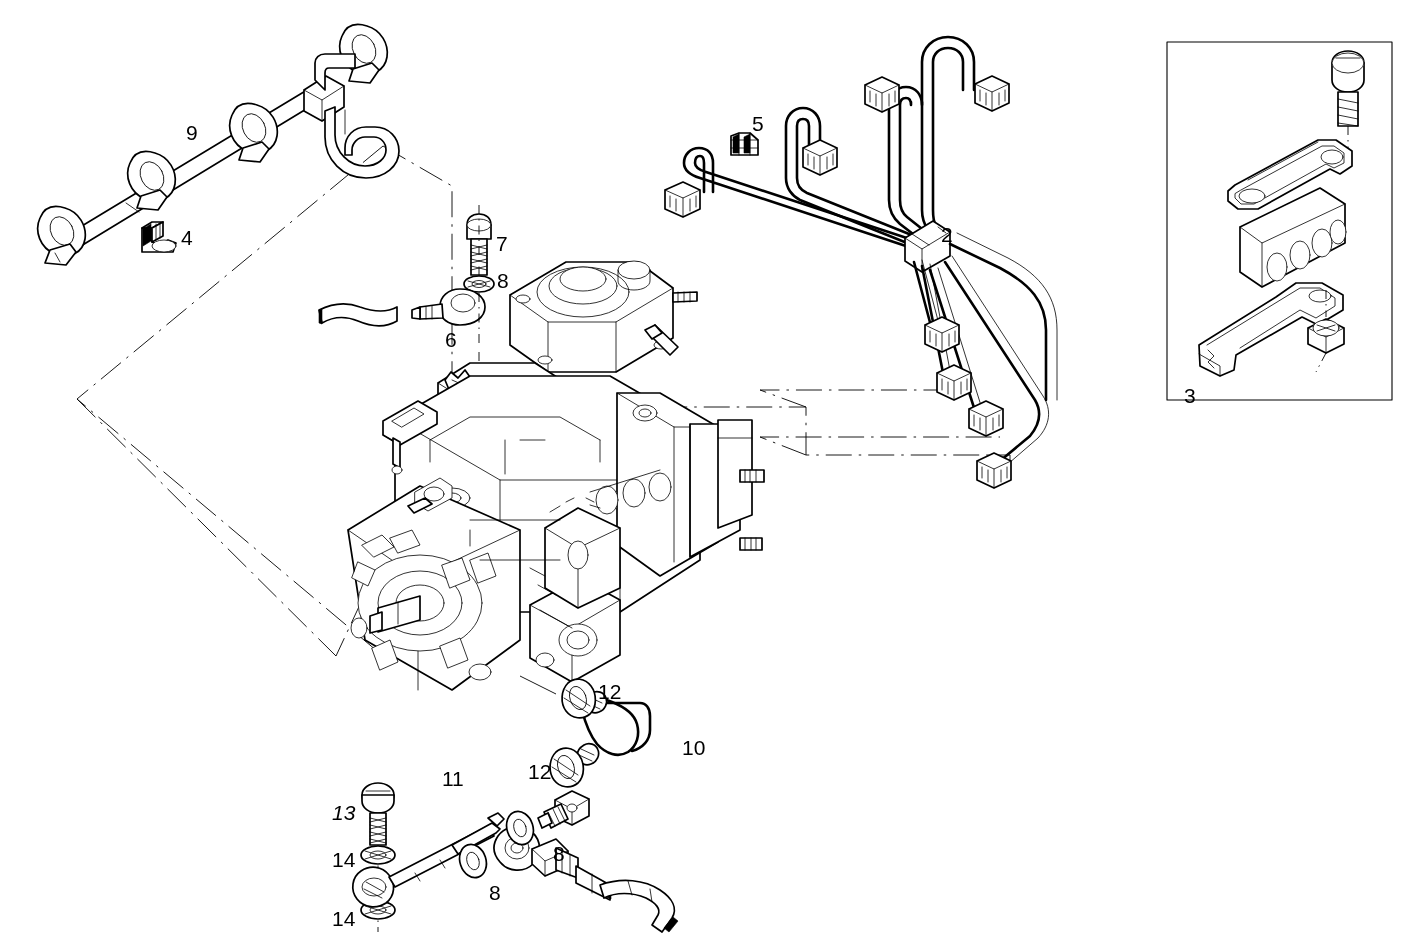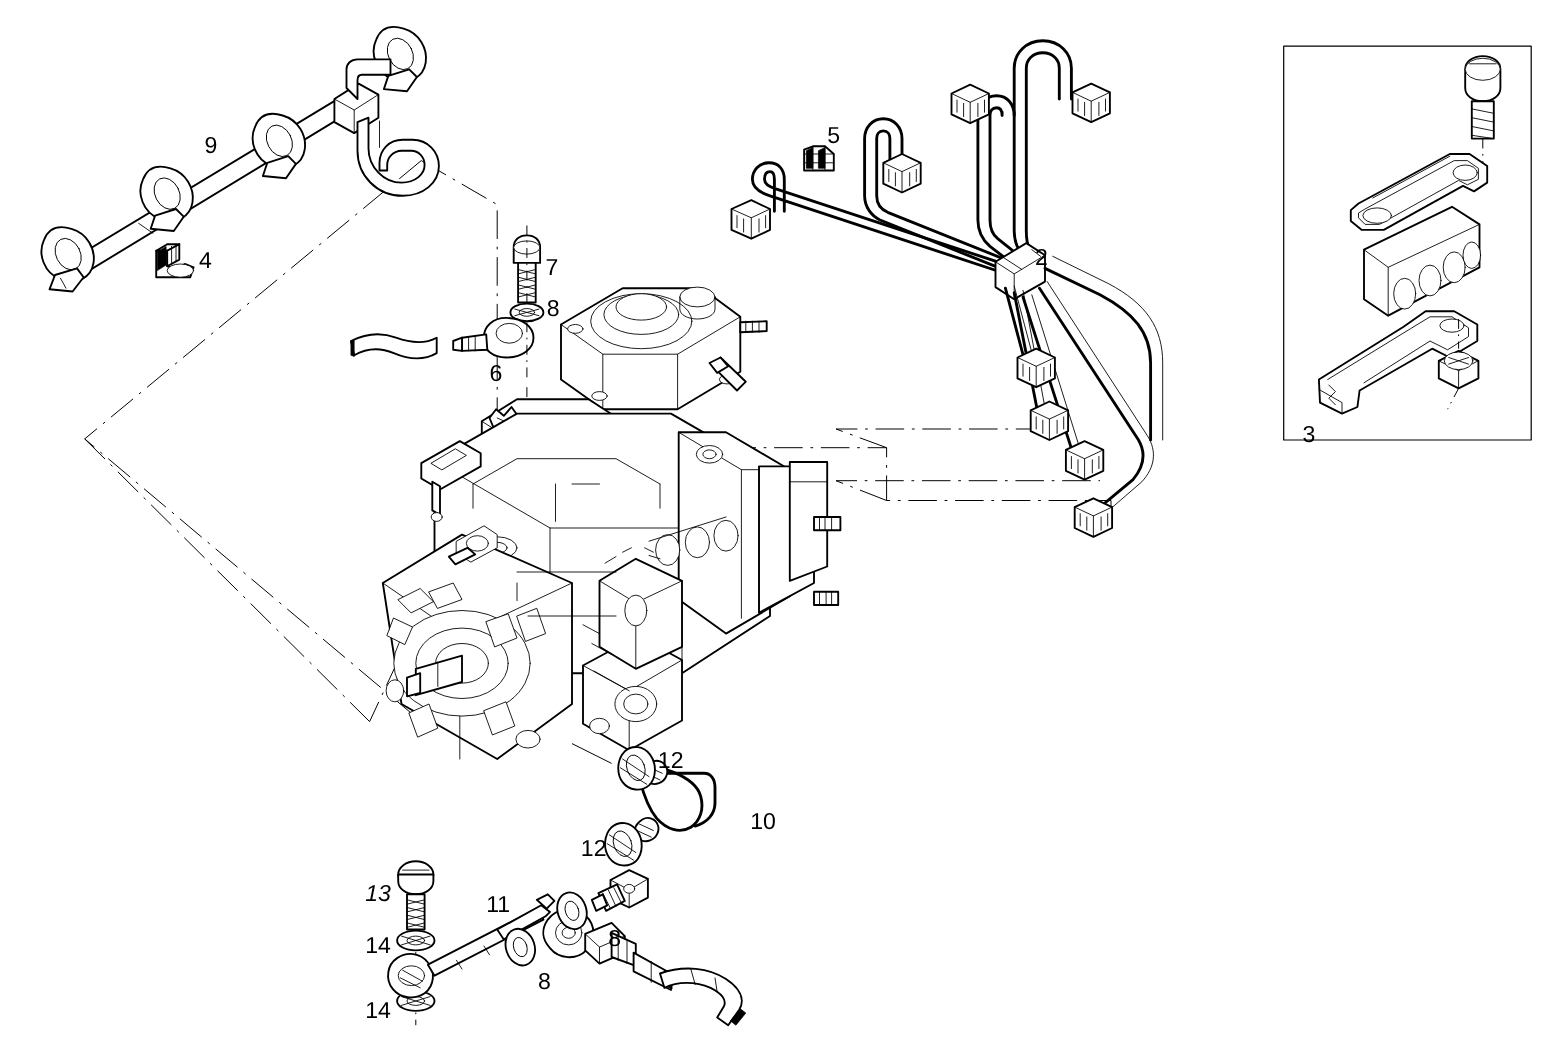--- a/index.html
+++ b/index.html
@@ -519,19 +519,19 @@
   <div class="callout" style="left:752px; top:113px;">5</div>
   <div class="callout" style="left:941px; top:224px;">2</div>
   <div class="callout" style="left:496px; top:233px;">7</div>
   <div class="callout" style="left:497px; top:270px;">8</div>
   <div class="callout" style="left:445px; top:329px;">6</div>
   <div class="callout" style="left:1184px; top:385px;">3</div>
   <div class="callout" style="left:598px; top:681px;">12</div>
   <div class="callout" style="left:667px; top:737px;margin-left:15px;">10</div>
   <div class="callout" style="left:528px; top:761px;">12</div>
   <div class="callout" style="left:332px; top:802px;font-style:italic;">13</div>
-  <div class="callout" style="left:442px; top:812px;">11</div>
+  <div class="callout" style="left:442px; top:768px;">11</div>
   <div class="callout" style="left:332px; top:849px;">14</div>
   <div class="callout" style="left:553px; top:843px;">8</div>
   <div class="callout" style="left:489px; top:882px;">8</div>
   <div class="callout" style="left:332px; top:908px;">14</div>
 
 </div>
 
 </body></html>

